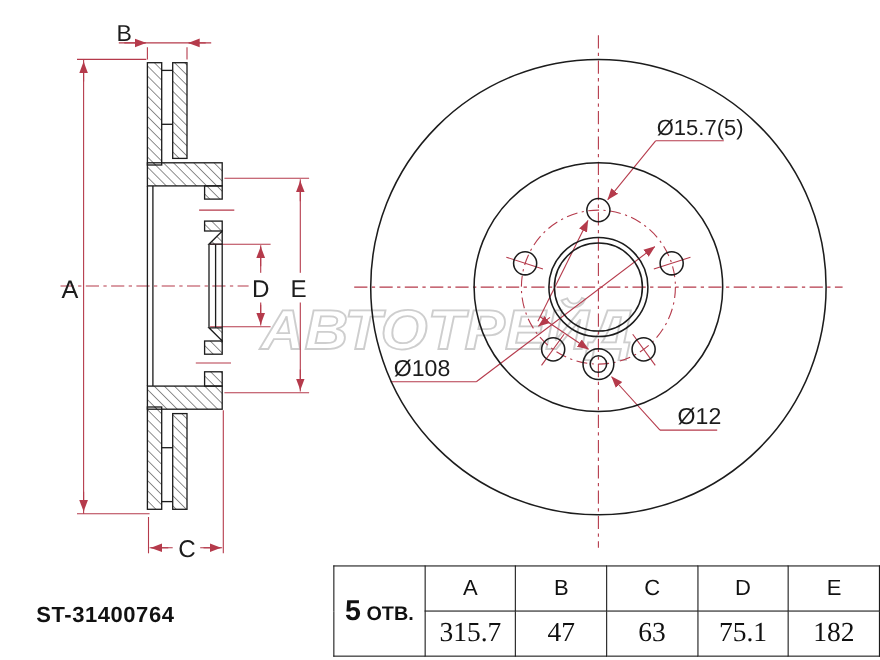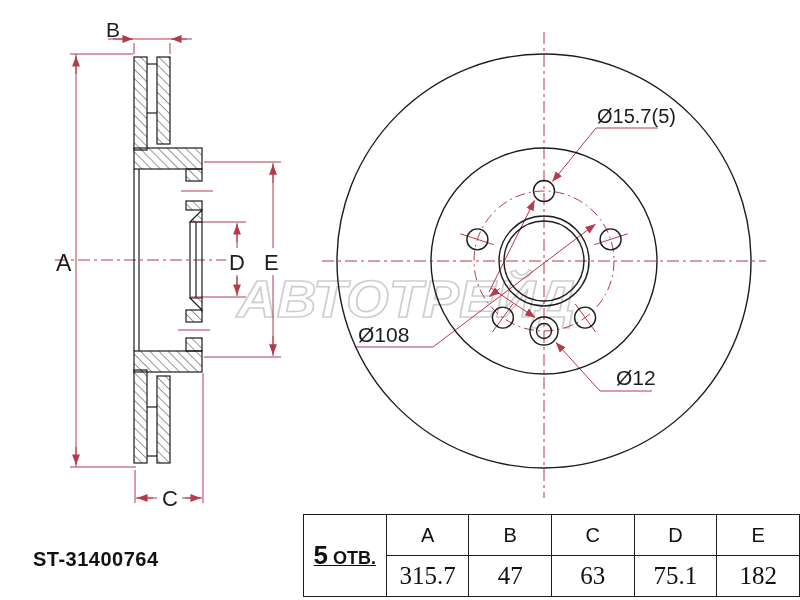--- a/index.html
+++ b/index.html
@@ -5,21 +5,21 @@
   html,body{margin:0;padding:0;background:#ffffff;}
   #stage{position:relative;width:800px;height:600px;background:#ffffff;overflow:hidden;
          font-family:"Liberation Sans",sans-serif;color:#1c1c1c;}
   #drawing{position:absolute;left:0;top:0;}
   #part-number{position:absolute;left:33px;top:548px;font-size:20px;font-weight:bold;
                letter-spacing:0.5px;color:#111;}
   #spec-table{position:absolute;left:303px;top:514px;border-collapse:collapse;
               table-layout:fixed;}
   #spec-table td,#spec-table th{border:1.6px solid #1c1c1c;text-align:center;vertical-align:middle;
               padding:0;background:#fff;color:#111;}
-  #spec-table .holes-cell{width:82px;font-size:18px;font-weight:bold;text-decoration:underline;}
+  #spec-table .holes-cell{width:82px;font-size:18px;font-weight:bold;}
   #spec-table .holes-cell .cnt{font-size:26px;font-weight:bold;}
   #spec-table th{width:82px;height:40px;font-size:20px;font-weight:normal;}
   #spec-table td.val{height:40px;font-size:25px;font-weight:normal;font-family:Liberation Serif, serif;}
   svg text{font-family:"Liberation Sans",sans-serif;}
 </style>
 </head>
 <body>
 
 <div id="stage">
 

